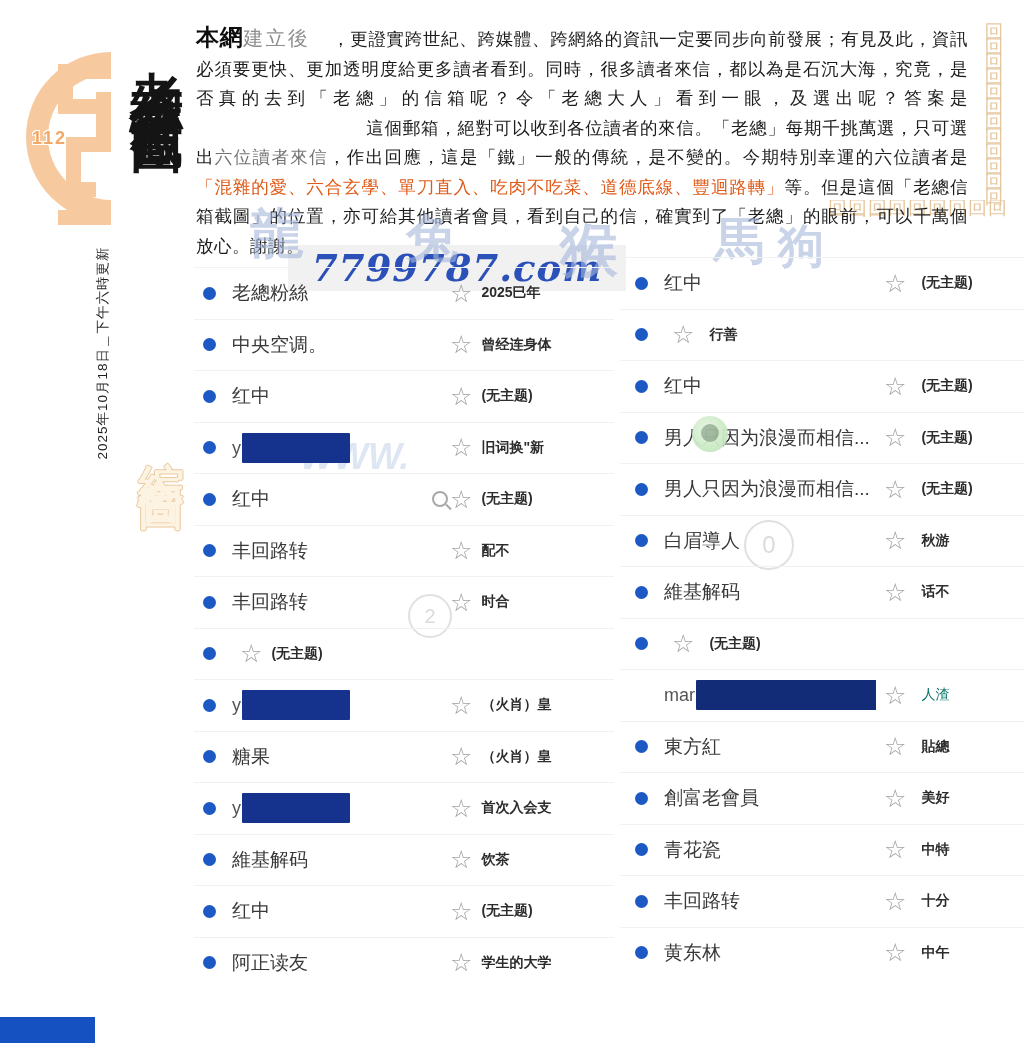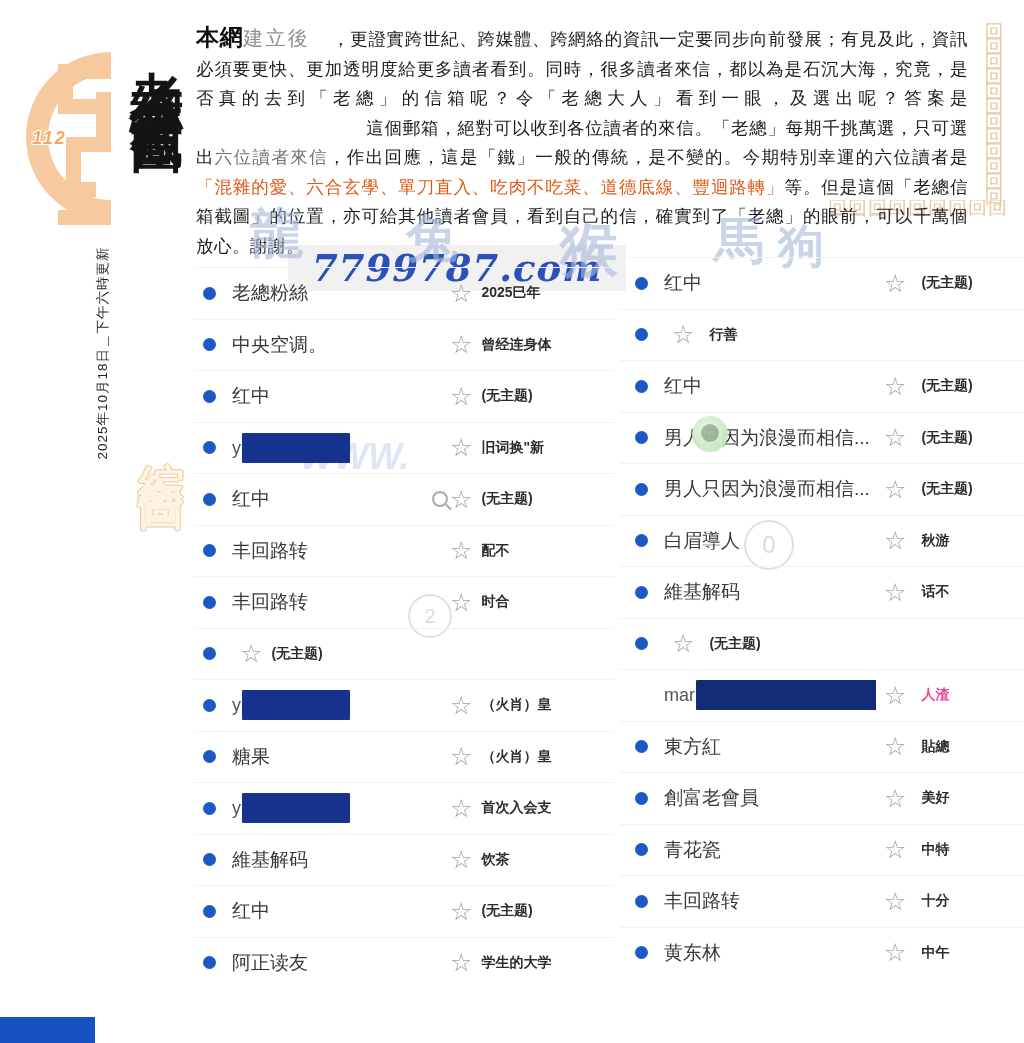--- a/index.html
+++ b/index.html
@@ -24,21 +24,21 @@
     position:absolute;left:979px;top:24px;width:30px;color:#e2bf90;opacity:.85;
     font-size:19px;line-height:15px;text-align:center;white-space:pre-line;
   }
   .pattern-h{
     position:absolute;left:828px;top:200px;width:188px;height:17px;overflow:hidden;
     color:#e2bf90;opacity:.85;font-size:19px;line-height:15px;letter-spacing:1px;
   }
   
   .emblem{position:absolute;left:14px;top:42px}
   .page-num{
-    position:absolute;left:32px;top:128px;font-style:italic;font-weight:bold;
+    position:absolute;left:32px;top:128px;font-weight:bold;
     font-size:18px;color:#f2a968;letter-spacing:2px;
     text-shadow:-1px -1px 0 #fff,1px -1px 0 #fff,-1px 1px 0 #fff,1px 1px 0 #fff;
   }
   .v-title{
     position:absolute;left:122px;top:28px;writing-mode:vertical-rl;text-orientation:upright;
     font-size:53px;font-weight:bold;color:#141414;letter-spacing:11px;
     font-family:"DejaVu Serif","Liberation Serif",serif;
   }
   .v-subtitle{
     position:absolute;left:131px;top:426px;writing-mode:vertical-rl;text-orientation:upright;
@@ -86,21 +86,21 @@
   .left .sender{width:210px}
   .right .sender{width:212px}
   .prefix{font-size:18px;color:#555;vertical-align:middle}
   .redact{display:inline-block;vertical-align:middle;background:#15338c;height:30px;border-radius:1px;margin-left:1px}
   .left .redact{width:108px}
   .right .redact{width:182px;background:#122c78}
   .star{flex:none;font-size:25px;color:#a2a2a2;margin:0 9px 0 8px;line-height:1}
   .subject{flex:none;font-size:14px;font-weight:600;color:#2c2c2e;white-space:nowrap;overflow:hidden}
   .left .subject{width:120px}
   .right .subject{width:94px;margin-left:6px}
-  .subject.gray{color:#ec4899;font-weight:700}
+  .subject.gray{color:#0f766e;font-weight:400}
   .badge{
     position:absolute;left:72px;top:3px;width:36px;height:36px;border-radius:50%;
     background:radial-gradient(circle at 42% 38%,#e9f7e4,#b7e1b1);opacity:.95;
   }
   .badge::after{content:"";position:absolute;left:9px;top:8px;width:18px;height:18px;
     border-radius:50%;background:rgba(55,85,55,.38)}
   .magnifier{position:absolute;left:238px;top:17px;width:12px;height:12px;
     border:2px solid #9a9a9a;border-radius:50%;opacity:.85}
   .magnifier::after{content:"";position:absolute;width:7px;height:2px;background:#9a9a9a;
     transform:rotate(45deg);right:-6px;bottom:-3px}

